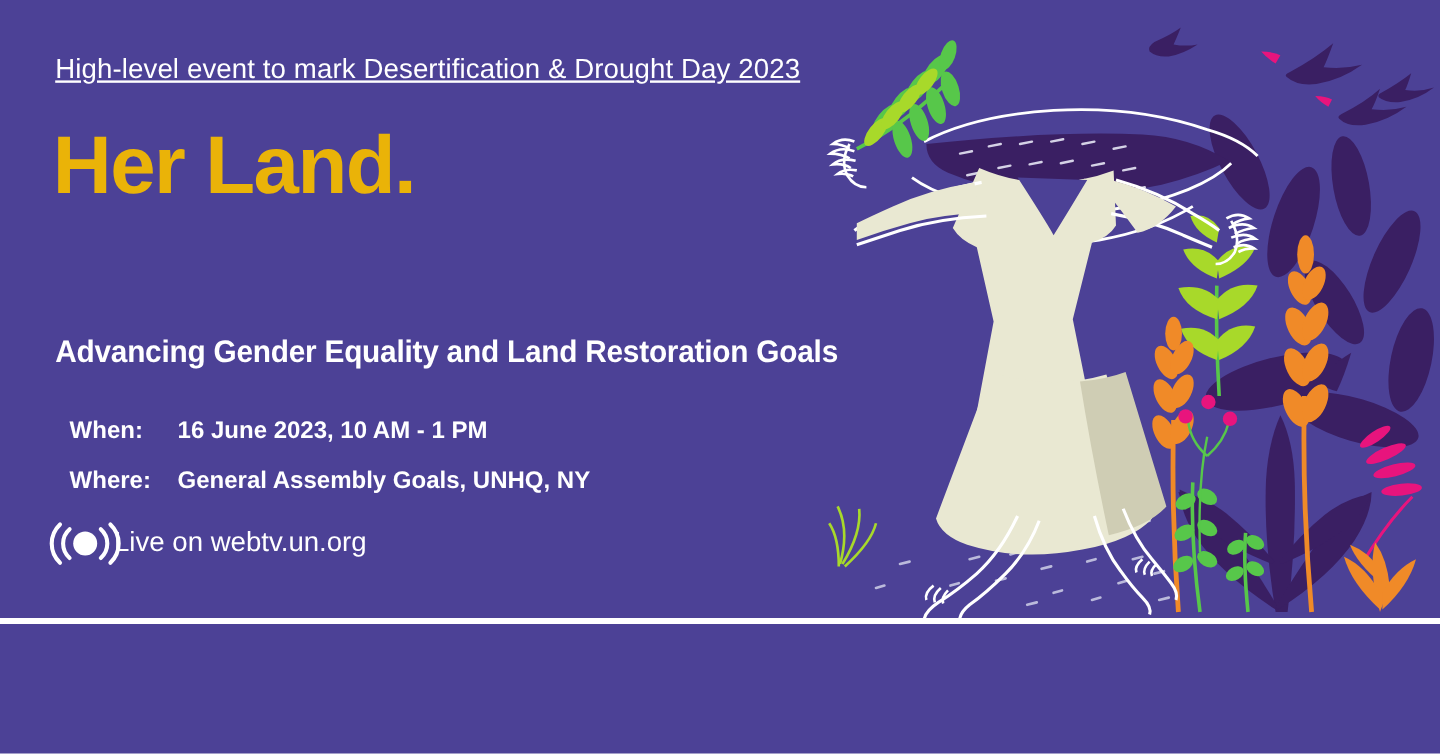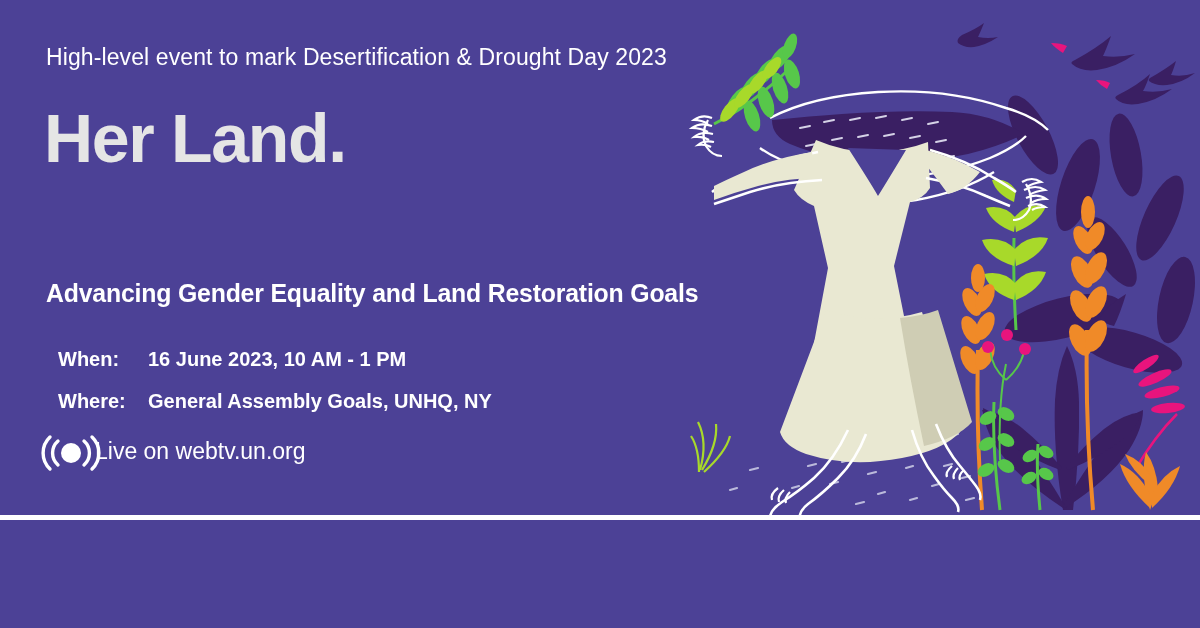--- a/index.html
+++ b/index.html
@@ -30,26 +30,27 @@
   
   .eyebrow {
     position: absolute;
     left: 46px;
     top: 44px;
     font-size: 23px;
     font-weight: 400;
     color: #ffffff;
     letter-spacing: 0.1px;
     white-space: nowrap;
+    text-decoration: underline;
   }
   .headline {
     position: absolute;
     left: 44px;
     top: 98px;
-    color: #e5e5e5;
+    color: #eab308;
     font-size: 68px;
     font-weight: 700;
     line-height: 80px;
     letter-spacing: -1.3px;
   }
   .headline div { white-space: nowrap; }
 
   .subhead {
     position: absolute;
     left: 46px;

